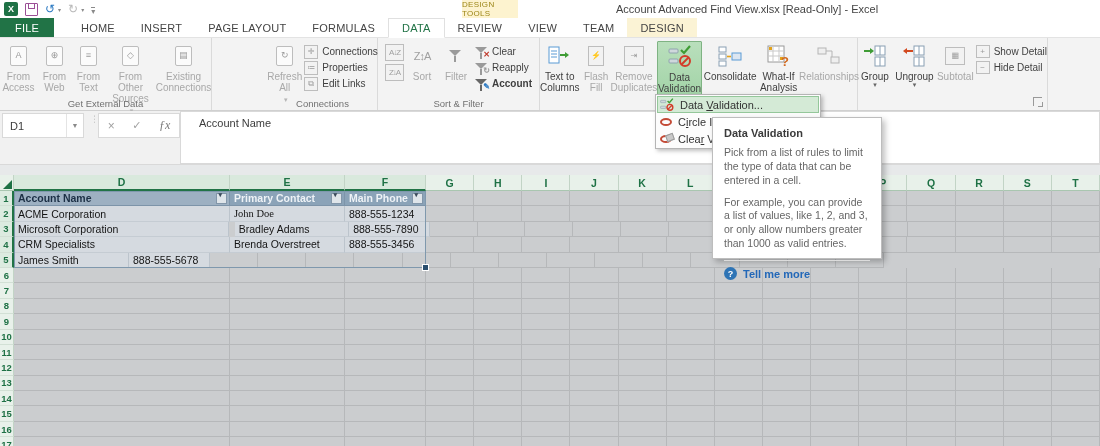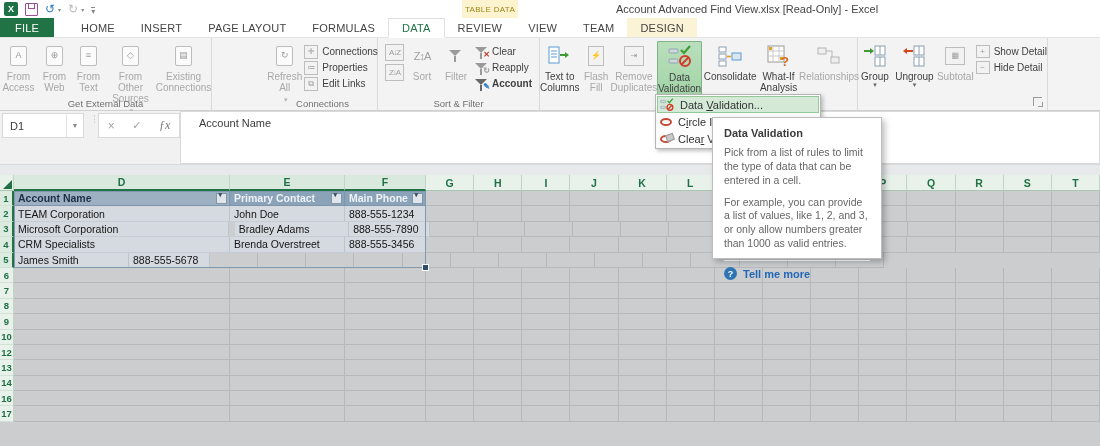--- a/index.html
+++ b/index.html
@@ -116,21 +116,21 @@
   <div class="titlebar">
     <div class="qat">
       <div class="xl-logo">X</div>
       <div class="save-ic"></div>
       <span class="undo-ic">↺</span>
         <span class="mini-caret">▾</span>
       <span class="redo-ic">↻</span>
         <span class="mini-caret">▾</span>
       <span class="qat-custom">▾</span>
     </div>
-    <div class="tt-block">TABLE DATA</div>
+    <div class="tt-block">DESIGN TOOLS</div>
     <div class="title-text">Account Advanced Find View.xlsx  [Read-Only] - Excel</div>
   </div>
 
   <div class="tabbar">
     <div class="tab tab-file">FILE</div>
     <div class="tab" style="margin-left:14px">HOME</div>
     <div class="tab">INSERT</div>
     <div class="tab">PAGE LAYOUT</div>
     <div class="tab">FORMULAS</div>
     <div class="tab tab-active">DATA</div>
@@ -448,22 +448,22 @@
           <div class="ecell" style="width: 48.1429px;"></div>
           <div class="ecell" style="width: 48.1429px;"></div>
           <div class="ecell" style="width: 48.1429px;"></div>
           <div class="ecell" style="width: 48.1429px;"></div>
           <div class="ecell" style="width: 48.1429px;"></div>
           <div class="ecell" style="width: 48.1429px;"></div>
           <div class="ecell" style="width: 48.1429px;"></div>
         </div>
         <div class="row">
           <div class="rowh sel">2</div>
-          <div class="td" style="width: 216px;">TEAM Corporation</div>
-          <div class="td" style="width: 115px;">John Doe</div>
+          <div class="td" style="width: 216px;">ACME Corporation</div>
+          <div class="td" style="width: 115px; font-family: Liberation Serif, serif;">John Doe</div>
           <div class="td" style="width: 81px;">888-555-1234</div>
           <div class="ecell" style="width: 48.1429px;"></div>
           <div class="ecell" style="width: 48.1429px;"></div>
           <div class="ecell" style="width: 48.1429px;"></div>
           <div class="ecell" style="width: 48.1429px;"></div>
           <div class="ecell" style="width: 48.1429px;"></div>
           <div class="ecell" style="width: 48.1429px;"></div>
           <div class="ecell" style="width: 48.1429px;"></div>
           <div class="ecell" style="width: 48.1429px;"></div>
           <div class="ecell" style="width: 48.1429px;"></div>
@@ -626,20 +626,40 @@
           <div class="ecell" style="width: 48.1429px;"></div>
           <div class="ecell" style="width: 48.1429px;"></div>
           <div class="ecell" style="width: 48.1429px;"></div>
           <div class="ecell" style="width: 48.1429px;"></div>
           <div class="ecell" style="width: 48.1429px;"></div>
           <div class="ecell" style="width: 48.1429px;"></div>
           <div class="ecell" style="width: 48.1429px;"></div>
           <div class="ecell" style="width: 48.1429px;"></div>
         </div>
         <div class="row">
+          <div class="rowh">11</div>
+          <div class="ecell" style="width: 216px;"></div>
+          <div class="ecell" style="width: 115px;"></div>
+          <div class="ecell" style="width: 81px;"></div>
+          <div class="ecell" style="width: 48.1429px;"></div>
+          <div class="ecell" style="width: 48.1429px;"></div>
+          <div class="ecell" style="width: 48.1429px;"></div>
+          <div class="ecell" style="width: 48.1429px;"></div>
+          <div class="ecell" style="width: 48.1429px;"></div>
+          <div class="ecell" style="width: 48.1429px;"></div>
+          <div class="ecell" style="width: 48.1429px;"></div>
+          <div class="ecell" style="width: 48.1429px;"></div>
+          <div class="ecell" style="width: 48.1429px;"></div>
+          <div class="ecell" style="width: 48.1429px;"></div>
+          <div class="ecell" style="width: 48.1429px;"></div>
+          <div class="ecell" style="width: 48.1429px;"></div>
+          <div class="ecell" style="width: 48.1429px;"></div>
+          <div class="ecell" style="width: 48.1429px;"></div>
+        </div>
+        <div class="row">
           <div class="rowh">12</div>
           <div class="ecell" style="width: 216px;"></div>
           <div class="ecell" style="width: 115px;"></div>
           <div class="ecell" style="width: 81px;"></div>
           <div class="ecell" style="width: 48.1429px;"></div>
           <div class="ecell" style="width: 48.1429px;"></div>
           <div class="ecell" style="width: 48.1429px;"></div>
           <div class="ecell" style="width: 48.1429px;"></div>
           <div class="ecell" style="width: 48.1429px;"></div>
           <div class="ecell" style="width: 48.1429px;"></div>
@@ -667,20 +687,40 @@
           <div class="ecell" style="width: 48.1429px;"></div>
           <div class="ecell" style="width: 48.1429px;"></div>
           <div class="ecell" style="width: 48.1429px;"></div>
           <div class="ecell" style="width: 48.1429px;"></div>
           <div class="ecell" style="width: 48.1429px;"></div>
           <div class="ecell" style="width: 48.1429px;"></div>
           <div class="ecell" style="width: 48.1429px;"></div>
         </div>
         <div class="row">
           <div class="rowh">14</div>
+          <div class="ecell" style="width: 216px;"></div>
+          <div class="ecell" style="width: 115px;"></div>
+          <div class="ecell" style="width: 81px;"></div>
+          <div class="ecell" style="width: 48.1429px;"></div>
+          <div class="ecell" style="width: 48.1429px;"></div>
+          <div class="ecell" style="width: 48.1429px;"></div>
+          <div class="ecell" style="width: 48.1429px;"></div>
+          <div class="ecell" style="width: 48.1429px;"></div>
+          <div class="ecell" style="width: 48.1429px;"></div>
+          <div class="ecell" style="width: 48.1429px;"></div>
+          <div class="ecell" style="width: 48.1429px;"></div>
+          <div class="ecell" style="width: 48.1429px;"></div>
+          <div class="ecell" style="width: 48.1429px;"></div>
+          <div class="ecell" style="width: 48.1429px;"></div>
+          <div class="ecell" style="width: 48.1429px;"></div>
+          <div class="ecell" style="width: 48.1429px;"></div>
+          <div class="ecell" style="width: 48.1429px;"></div>
+        </div>
+        <div class="row">
+          <div class="rowh">15</div>
           <div class="ecell" style="width: 216px;"></div>
           <div class="ecell" style="width: 115px;"></div>
           <div class="ecell" style="width: 81px;"></div>
           <div class="ecell" style="width: 48.1429px;"></div>
           <div class="ecell" style="width: 48.1429px;"></div>
           <div class="ecell" style="width: 48.1429px;"></div>
           <div class="ecell" style="width: 48.1429px;"></div>
           <div class="ecell" style="width: 48.1429px;"></div>
           <div class="ecell" style="width: 48.1429px;"></div>
           <div class="ecell" style="width: 48.1429px;"></div>

